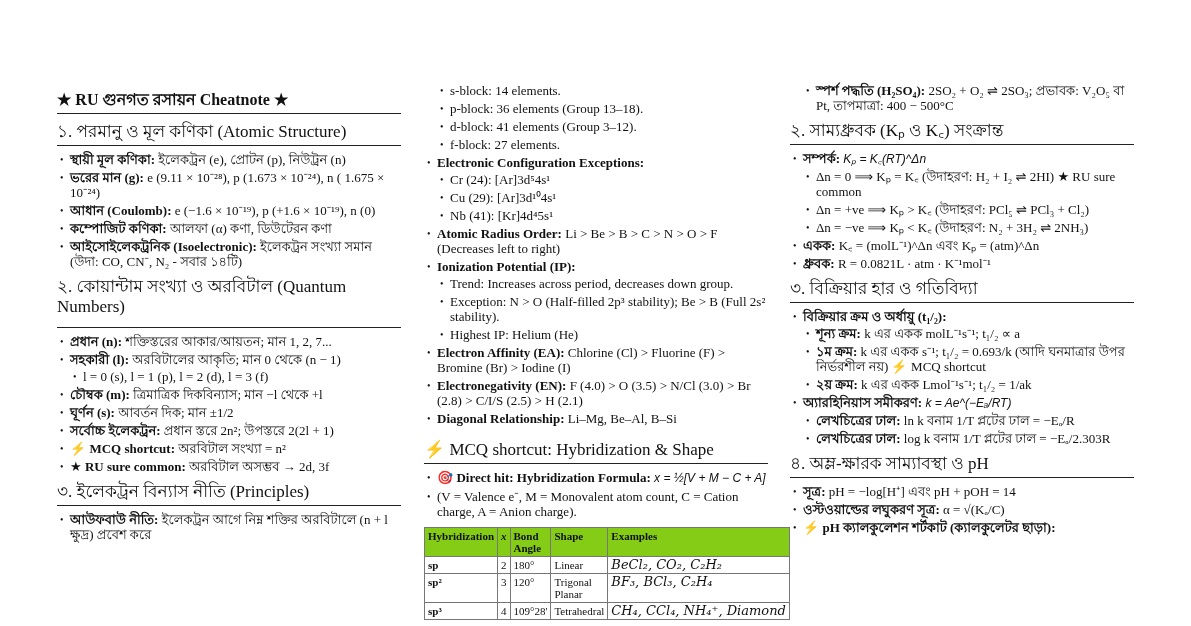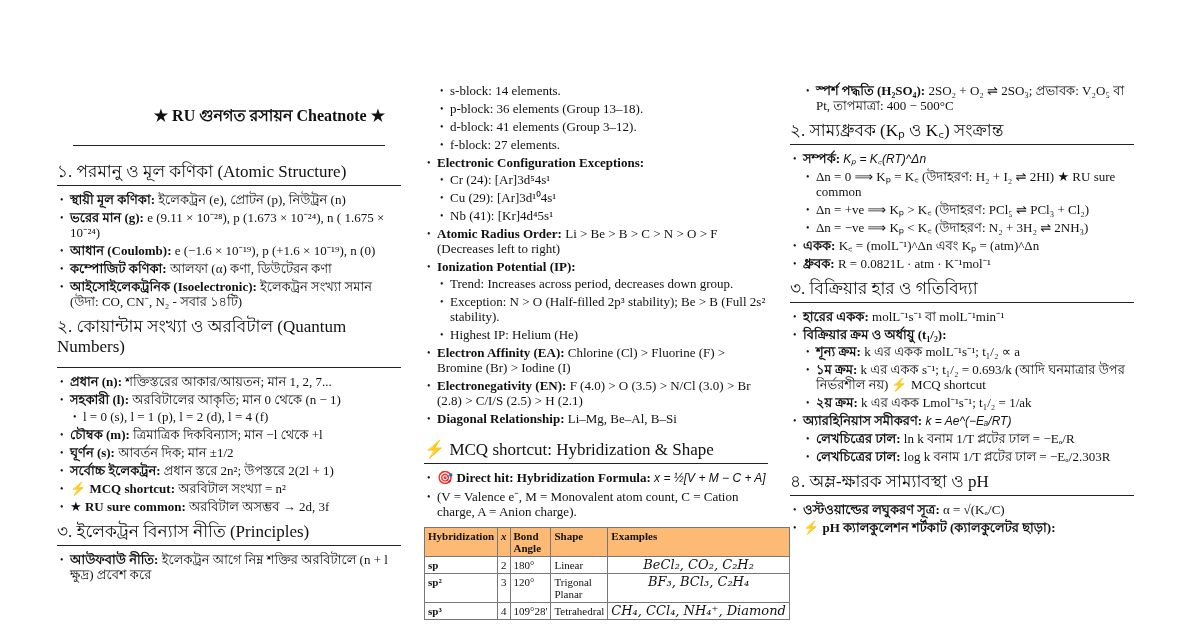--- a/index.html
+++ b/index.html
@@ -2,35 +2,35 @@
 <html><head>
 <meta charset="utf-8">
 <style>
   html, body { margin:0; padding:0; background:#ffffff; }
   body { width:1191px; height:626px; overflow:hidden; position:relative;
          font-family:"Liberation Serif", serif; color:#111; font-size:13px; line-height:15px; }
   .col { position:absolute; top:0; }
   #col1 { left:57px; width:344px; }
   #col2 { left:424px; width:344px; }
   #col3 { left:790px; width:344px; }
-  .title { font-weight:bold; font-size:16px; margin:16px; padding-bottom:22px; border-bottom:1.5px solid #222;text-align:right; }
+  .title { font-weight:bold; font-size:16px; margin:0; padding-bottom:6px; border-bottom:1.5px solid #222; }
   h2 { font-size:17px; line-height:20px; font-weight:normal; margin:8px 0 6px; padding-bottom:3px; border-bottom:1.5px solid #222; }
   ul { list-style:none; margin:0; padding:0; }
   li { position:relative; padding-left:13px; margin:0 0 3px; }
   li::before { content:"•"; position:absolute; left:3px; top:0; font-size:10px; }
   ul.sub { margin-top:2px; }
   ul.sub li { padding-left:13px; }
   .lbl { font-weight:bold; }
   i.m { font-family:Liberation Sans, sans-serif; font-style:italic; font-size:12px; }
   .emoji-target { color:#e03b2c; }
   .emoji-bolt { color:#f4b400; }
   table { border-collapse:collapse; font-size:11px; line-height:12px; width:344px; margin-top:8px; }
   th, td { border:1px solid #777; padding:2px 3px; vertical-align:top; text-align:left; }
-  th { background:#fdba74; font-weight:bold; }
-  td.ex { font-family:"DejaVu Serif", serif; font-style:italic; font-size:13px; white-space:nowrap; overflow:visible;text-align:center; }
+  th { background:#84cc16; font-weight:bold; }
+  td.ex { font-family:"DejaVu Serif", serif; font-style:italic; font-size:13px; white-space:nowrap; overflow:visible; }
 </style>
 </head>
 <body>
 
 <div class="col" id="col1" style="top:92px;">
   <div class="title">★ RU গুনগত রসায়ন Cheatnote ★</div>
 
   <h2>১. পরমানু ও মূল কণিকা (Atomic Structure)</h2>
   <ul>
     <li><span class="lbl">স্থায়ী মূল কণিকা:</span> <span>ইলেকট্রন (e), প্রোটন (p), নিউট্রন (n)</span></li>
@@ -38,21 +38,21 @@
     <li><span class="lbl">আধান (Coulomb):</span> <span>e (−1.6 × 10⁻¹⁹), p (+1.6 × 10⁻¹⁹), n (0)</span></li>
     <li><span class="lbl">কম্পোজিট কণিকা:</span> <span>আলফা (α) কণা, ডিউটেরন কণা</span></li>
     <li><span class="lbl">আইসোইলেকট্রনিক (Isoelectronic):</span> <span>ইলেকট্রন সংখ্যা সমান (উদা: CO, CN⁻, N₂ - সবার ১৪টি)</span></li>
   </ul>
 
   <h2 style="padding-bottom:10px;">২. কোয়ান্টাম সংখ্যা ও অরবিটাল (Quantum Numbers)</h2>
   <ul>
     <li><span class="lbl">প্রধান (n):</span> <span>শক্তিস্তরের আকার/আয়তন; মান 1, 2, 7...</span></li>
     <li><span class="lbl">সহকারী (l):</span> <span>অরবিটালের আকৃতি; মান 0 থেকে (n − 1)</span>
       <ul class="sub">
-          <li><span>l = 0 (s), l = 1 (p), l = 2 (d), l = 4 (f)</span></li>
+          <li><span>l = 0 (s), l = 1 (p), l = 2 (d), l = 3 (f)</span></li>
         </ul>
     </li>
     <li><span class="lbl">চৌম্বক (m):</span> <span>ত্রিমাত্রিক দিকবিন্যাস; মান −l থেকে +l</span></li>
     <li><span class="lbl">ঘূর্ণন (s):</span> <span>আবর্তন দিক; মান ±1/2</span></li>
     <li><span class="lbl">সর্বোচ্চ ইলেকট্রন:</span> <span>প্রধান স্তরে 2n²; উপস্তরে 2(2l + 1)</span></li>
     <li><span class="emoji-bolt">⚡</span> <span class="lbl">MCQ shortcut:</span> <span>অরবিটাল সংখ্যা = n²</span></li>
     <li><span>★</span> <span class="lbl">RU sure common:</span> <span>অরবিটাল অসম্ভব → 2d, 3f</span></li>
   </ul>
 
   <h2>৩. ইলেকট্রন বিন্যাস নীতি (Principles)</h2>
@@ -145,34 +145,34 @@
         <li><span>Δn = +ve ⟹ Kₚ &gt; K꜀ (উদাহরণ: PCl₅ ⇌ PCl₃ + Cl₂)</span></li>
         <li><span>Δn = −ve ⟹ Kₚ &lt; K꜀ (উদাহরণ: N₂ + 3H₂ ⇌ 2NH₃)</span></li>
       </ul>
     </li>
     <li><span class="lbl">একক:</span> <span>K꜀ = (molL⁻¹)^Δn এবং Kₚ = (atm)^Δn</span></li>
     <li><span class="lbl">ধ্রুবক:</span> <span>R = 0.0821L · atm · K⁻¹mol⁻¹</span></li>
   </ul>
 
   <h2>৩. বিক্রিয়ার হার ও গতিবিদ্যা</h2>
   <ul>
-    <li><span class="lbl">হারের একক:</span> <span>molL⁻¹s⁻¹ বা molL⁻¹min⁻¹</span></li>
     <li><span class="lbl">বিক্রিয়ার ক্রম ও অর্ধায়ু (t₁/₂):</span>
       <ul class="sub">
         <li><span class="lbl">শূন্য ক্রম:</span> <span>k এর একক molL⁻¹s⁻¹; t₁/₂ ∝ a</span></li>
         <li><span class="lbl">১ম ক্রম:</span> <span>k এর একক s⁻¹; t₁/₂ = 0.693/k (আদি ঘনমাত্রার উপর নির্ভরশীল নয়) ⚡ MCQ shortcut</span></li>
         <li><span class="lbl">২য় ক্রম:</span> <span>k এর একক Lmol⁻¹s⁻¹; t₁/₂ = 1/ak</span></li>
       </ul>
     </li>
     <li><span class="lbl">অ্যারহিনিয়াস সমীকরণ:</span> <i class="m">k = Ae^(−Eₐ/RT)</i>
       <ul class="sub">
         <li><span class="lbl">লেখচিত্রের ঢাল:</span> <span>ln k বনাম 1/T প্লটের ঢাল = −Eₐ/R</span></li>
         <li><span class="lbl">লেখচিত্রের ঢাল:</span> <span>log k বনাম 1/T প্লটের ঢাল = −Eₐ/2.303R</span></li>
       </ul>
     </li>
   </ul>
 
   <h2>৪. অম্ল-ক্ষারক সাম্যাবস্থা ও pH</h2>
   <ul>
+    <li><span class="lbl">সূত্র:</span> <span>pH = −log[H⁺] এবং pH + pOH = 14</span></li>
     <li><span class="lbl">ওস্টওয়াল্ডের লঘুকরণ সূত্র:</span> <span>α = √(Kₐ/C)</span></li>
     <li><span class="emoji-bolt">⚡</span> <span class="lbl">pH ক্যালকুলেশন শর্টকাট (ক্যালকুলেটর ছাড়া):</span></li>
   </ul>
 </div>
 
 </body></html>

